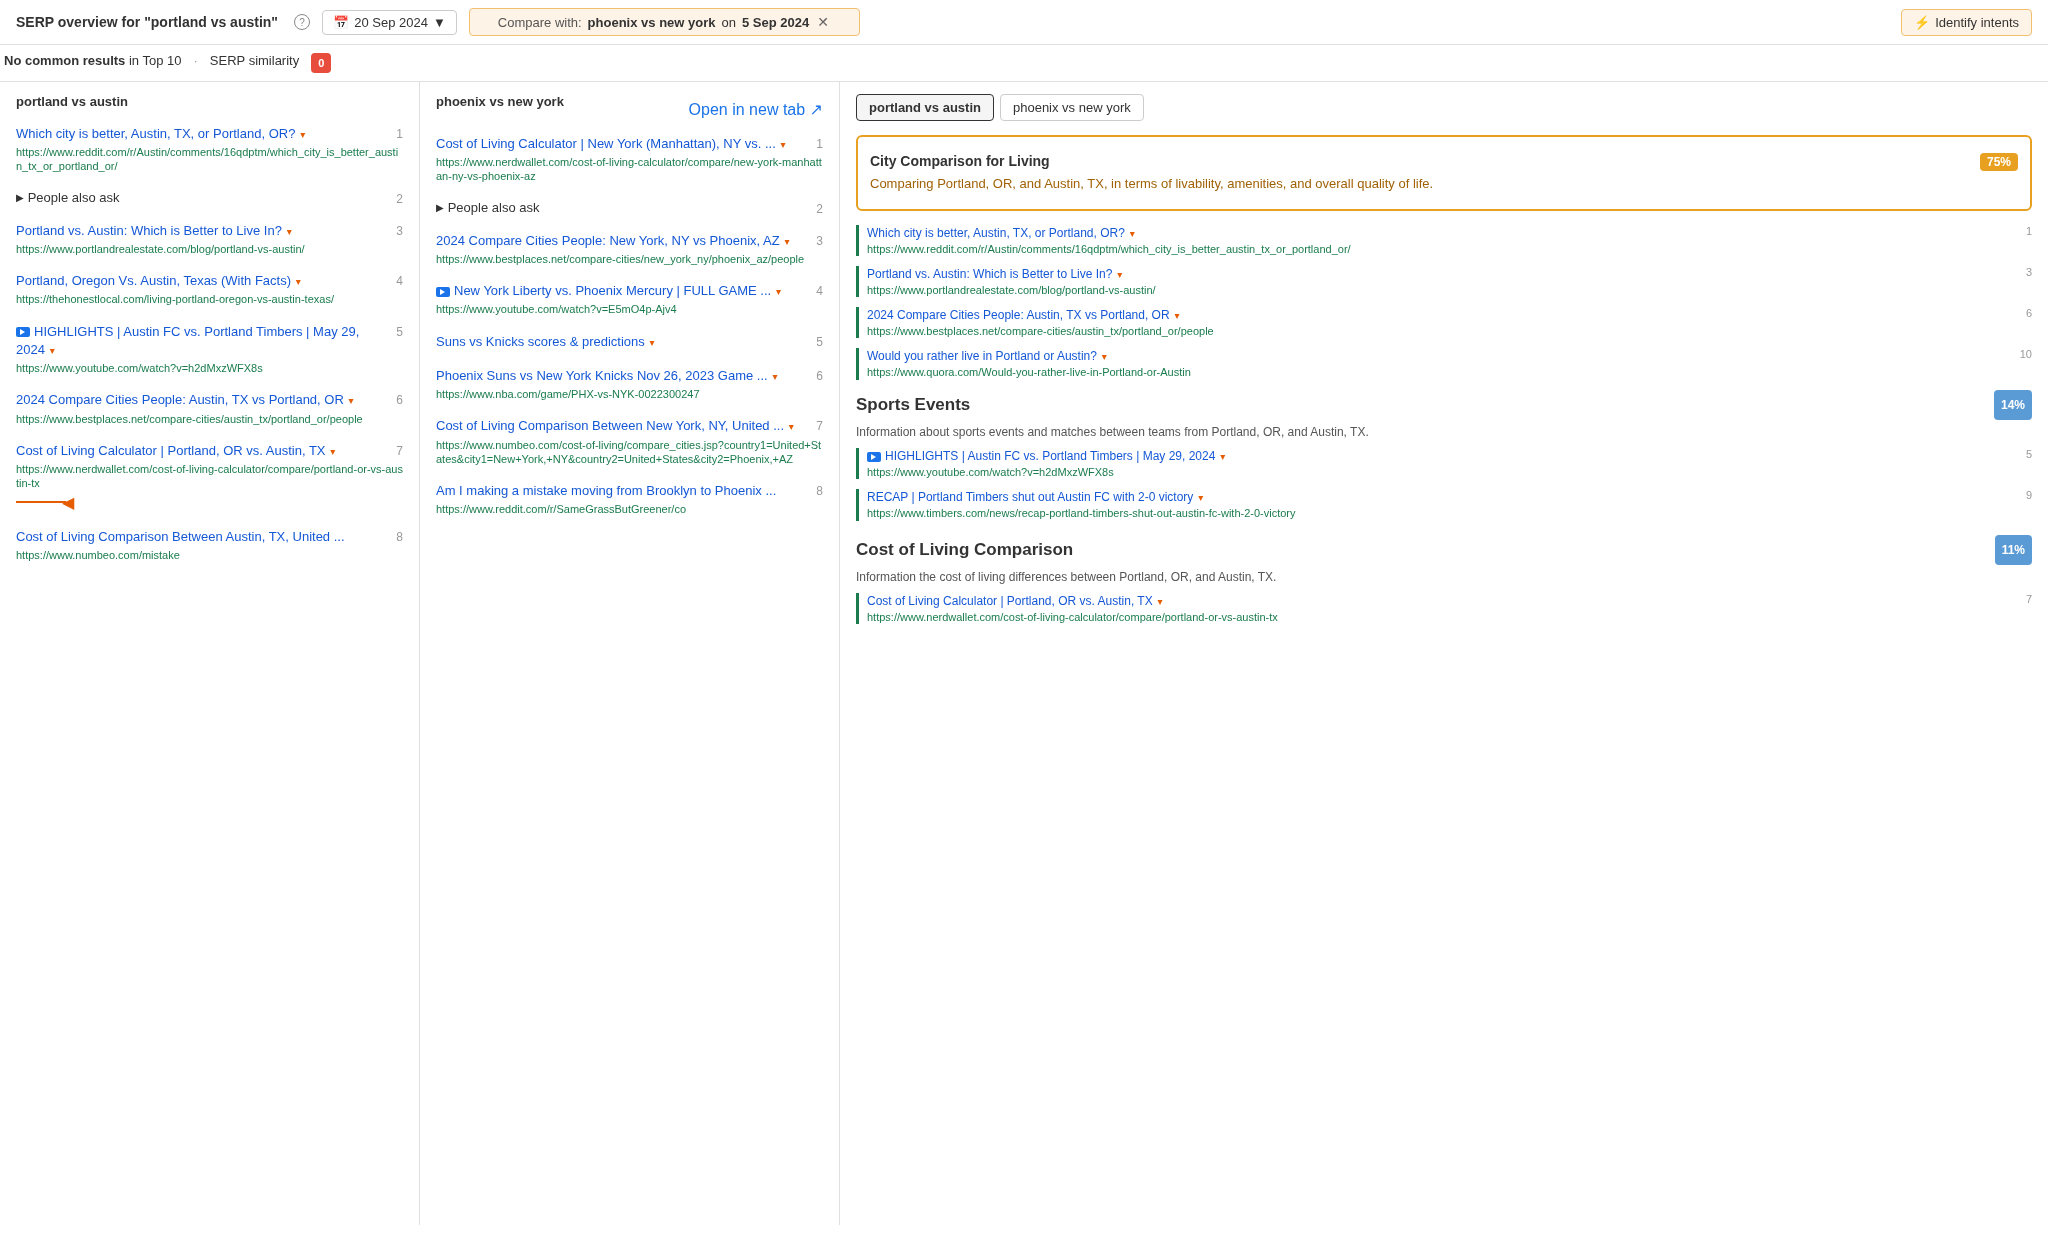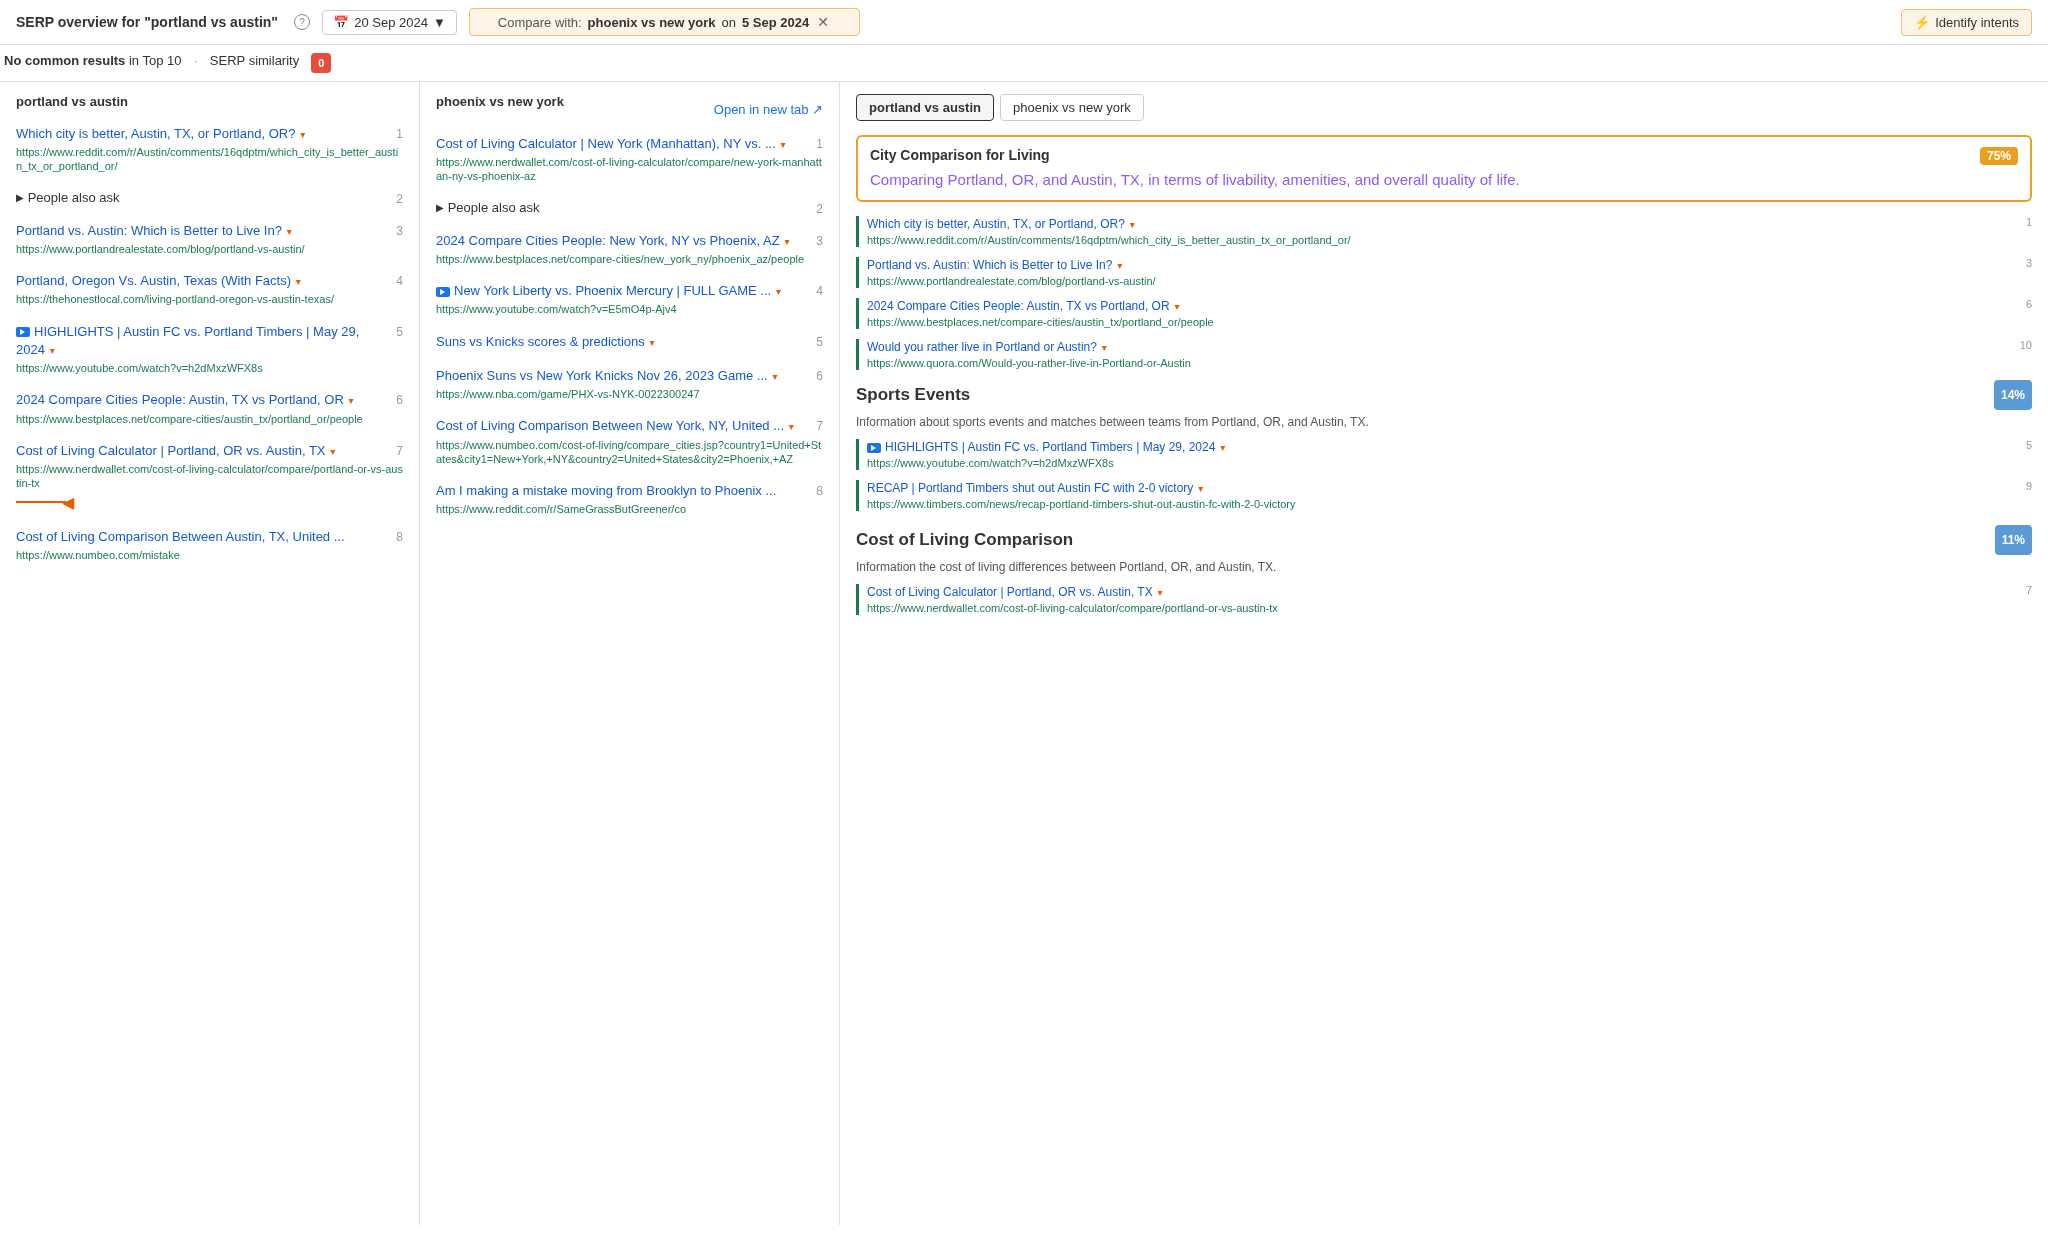--- a/index.html
+++ b/index.html
@@ -157,21 +157,21 @@
     }
 
     .col-middle-header {
       display: flex;
       justify-content: space-between;
       align-items: center;
       margin-bottom: 10px;
     }
     .open-new-tab {
       color: #1a73e8;
-      font-size: 13px;
+      font-size: 16px;
       cursor: pointer;
       text-decoration: none;
     }
     .open-new-tab::after {
       content: ' ↗';
     }
 
     
     .result-item {
       margin-bottom: 16px;
@@ -265,21 +265,21 @@
     .right-tab.active {
       border-color: #333;
       background: #f5f5f5;
       font-weight: 600;
     }
 
     
     .intent-card {
       border: 2px solid #e8a020;
       border-radius: 6px;
-      padding: 10px 12px;
+      padding: 16px 12px;
       margin-bottom: 14px;
       background: #fff;
     }
     .intent-card-header {
       display: flex;
       justify-content: space-between;
       align-items: flex-start;
       margin-bottom: 4px;
     }
     .intent-card-title {
@@ -289,22 +289,22 @@
     }
     .intent-pct {
       background: #e8a020;
       color: #fff;
       font-size: 12px;
       font-weight: 700;
       padding: 2px 7px;
       border-radius: 4px;
     }
     .intent-card-desc {
-      font-size: 15px;
-      color: #8b5cf6;
+      font-size: 13px;
+      color: #a16207;
       line-height: 1.4;
     }
 
     
     .intent-section {
       margin-bottom: 14px;
     }
     .intent-section-header {
       display: flex;
       justify-content: space-between;

